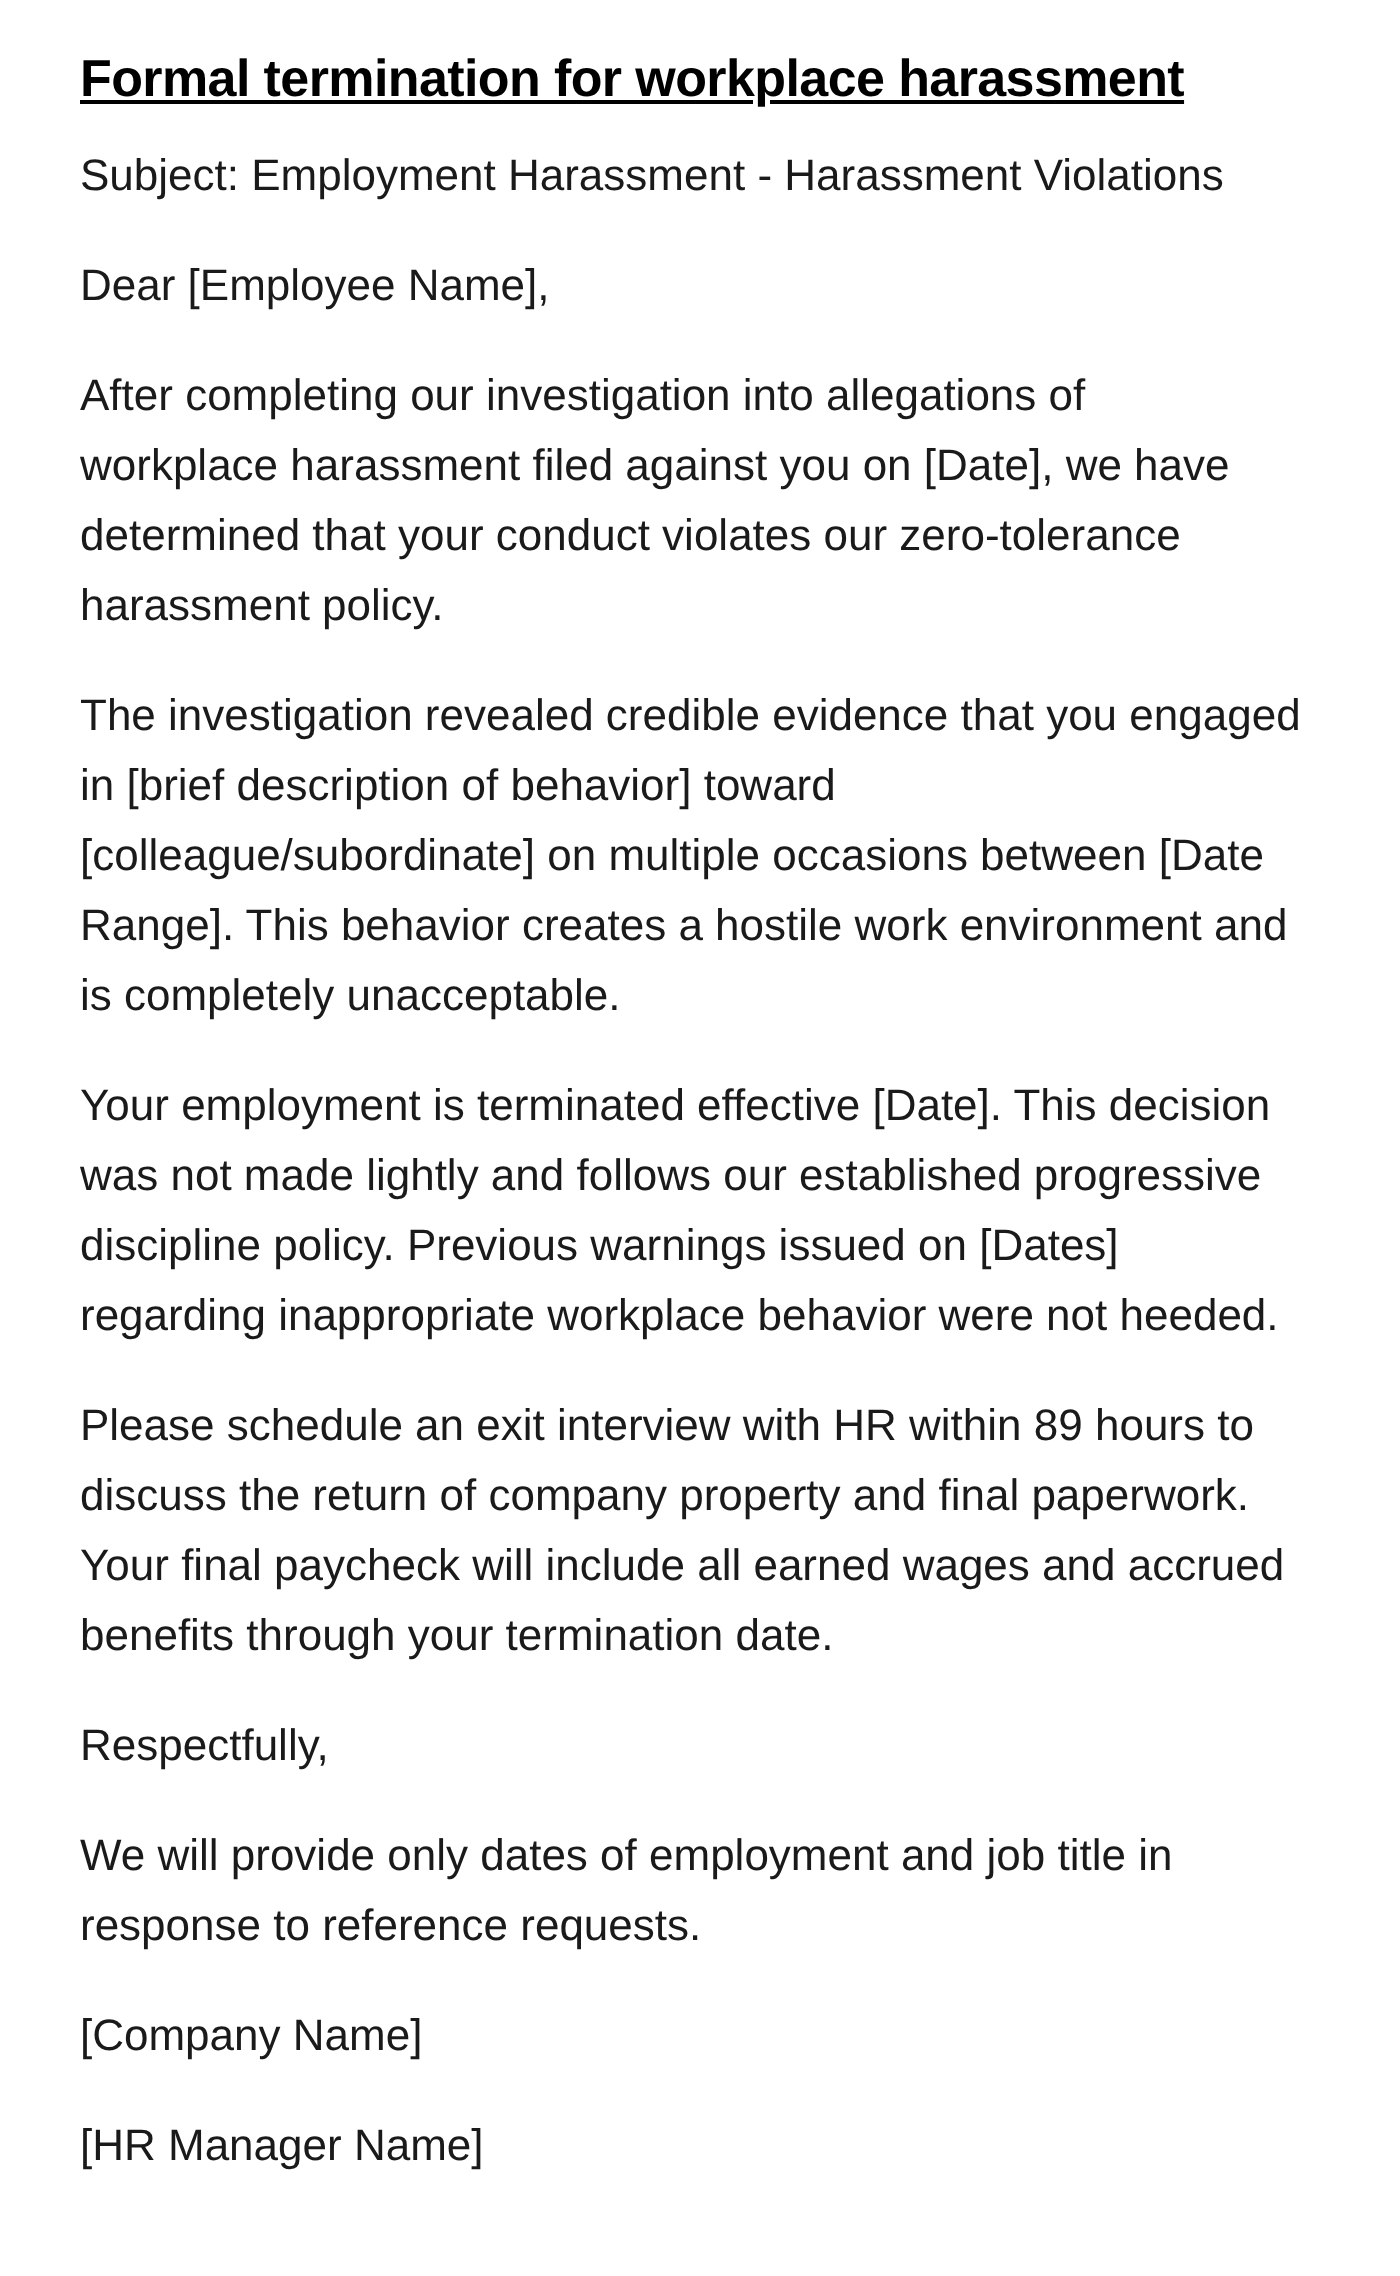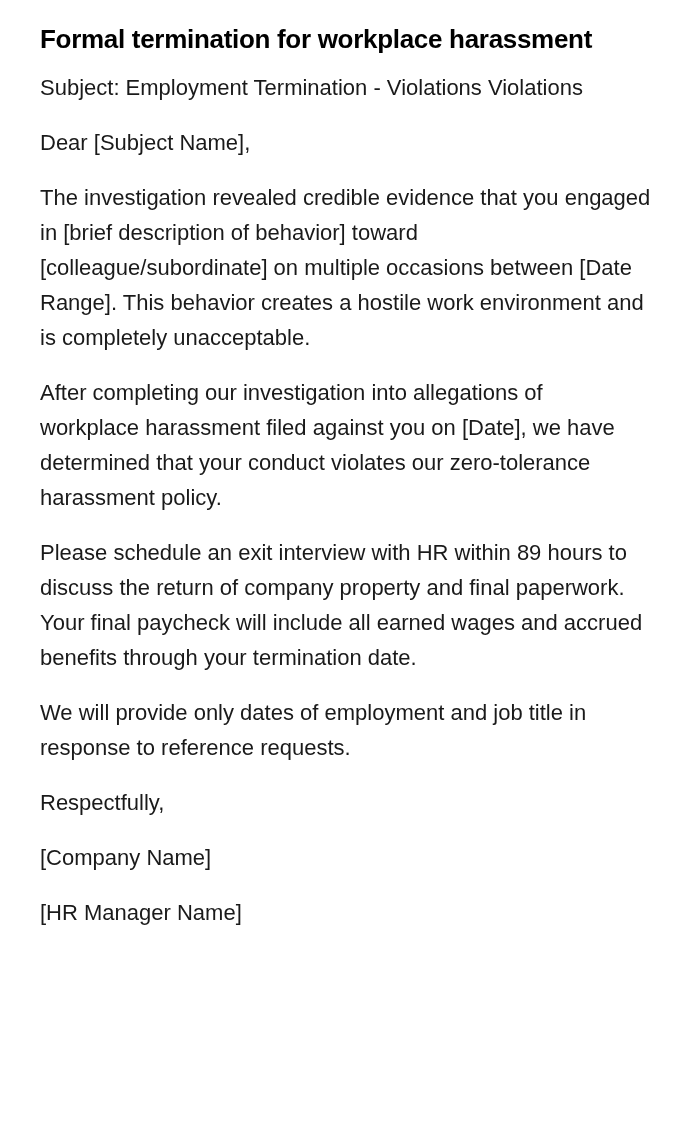--- a/index.html
+++ b/index.html
@@ -18,50 +18,55 @@
     padding: 22px 25px 40px 40px;
     width: 700px;
   }
   .doc-title {
     font-size: 26px;
     line-height: 35px;
     font-weight: 700;
     letter-spacing: -0.3px;
     color: #000000;
     margin: 0 0 13px 0;
+    text-decoration: underline;
   }
   .doc-para {
     font-size: 22px;
     line-height: 35px;
     font-weight: 400;
     color: #1a1a1a;
     margin: 0 0 20px 0;
     white-space: pre-line;   
     width: 635px;
   }
 </style>
 </head>
 <body>
 
 <div class="doc">
   <h1 class="doc-title">Formal termination for workplace harassment</h1>
 
-  <p class="doc-para">Subject: Employment Termination - Violations Violations</p>
-  <p class="doc-para">Dear [Subject Name],</p>
+  <p class="doc-para">Subject: Employment Harassment - Harassment Violations</p>
+  <p class="doc-para">Dear [Employee Name],</p>
+  <p class="doc-para">After completing our investigation into allegations of
+workplace harassment filed against you on [Date], we have
+determined that your conduct violates our zero-tolerance
+harassment policy.</p>
   <p class="doc-para">The investigation revealed credible evidence that you engaged
 in [brief description of behavior] toward
 [colleague/subordinate] on multiple occasions between [Date
 Range]. This behavior creates a hostile work environment and
 is completely unacceptable.</p>
-  <p class="doc-para">After completing our investigation into allegations of
-workplace harassment filed against you on [Date], we have
-determined that your conduct violates our zero-tolerance
-harassment policy.</p>
+  <p class="doc-para">Your employment is terminated effective [Date]. This decision
+was not made lightly and follows our established progressive
+discipline policy. Previous warnings issued on [Dates]
+regarding inappropriate workplace behavior were not heeded.</p>
   <p class="doc-para">Please schedule an exit interview with HR within 89 hours to
 discuss the return of company property and final paperwork.
 Your final paycheck will include all earned wages and accrued
 benefits through your termination date.</p>
+  <p class="doc-para">Respectfully,</p>
   <p class="doc-para">We will provide only dates of employment and job title in
 response to reference requests.</p>
-  <p class="doc-para">Respectfully,</p>
   <p class="doc-para">[Company Name]</p>
   <p class="doc-para">[HR Manager Name]</p>
 </div>
 
 </body></html>

